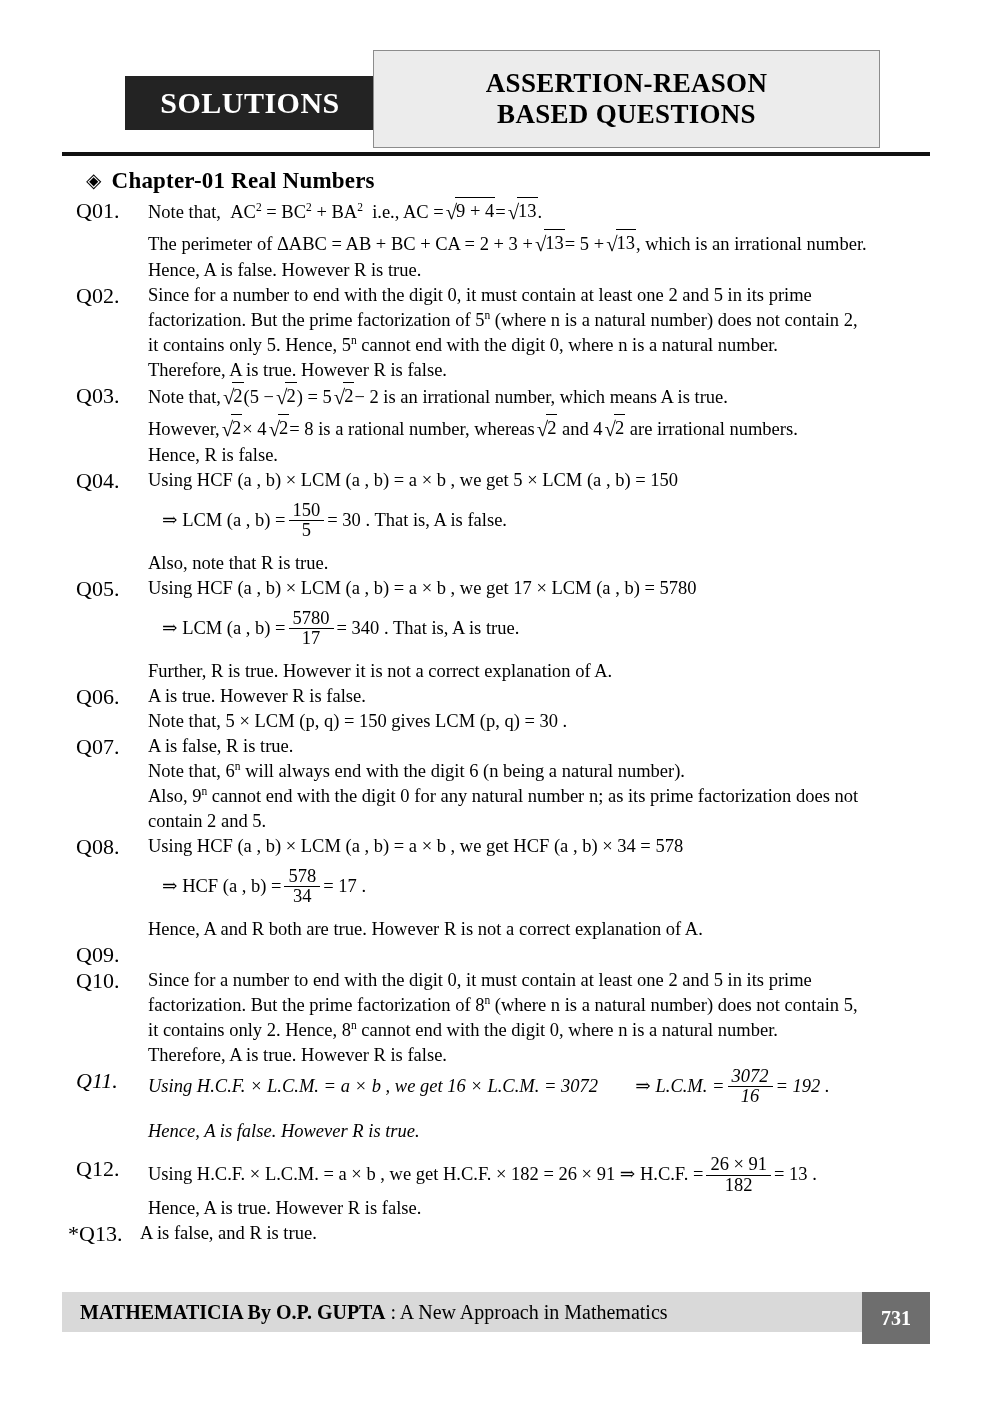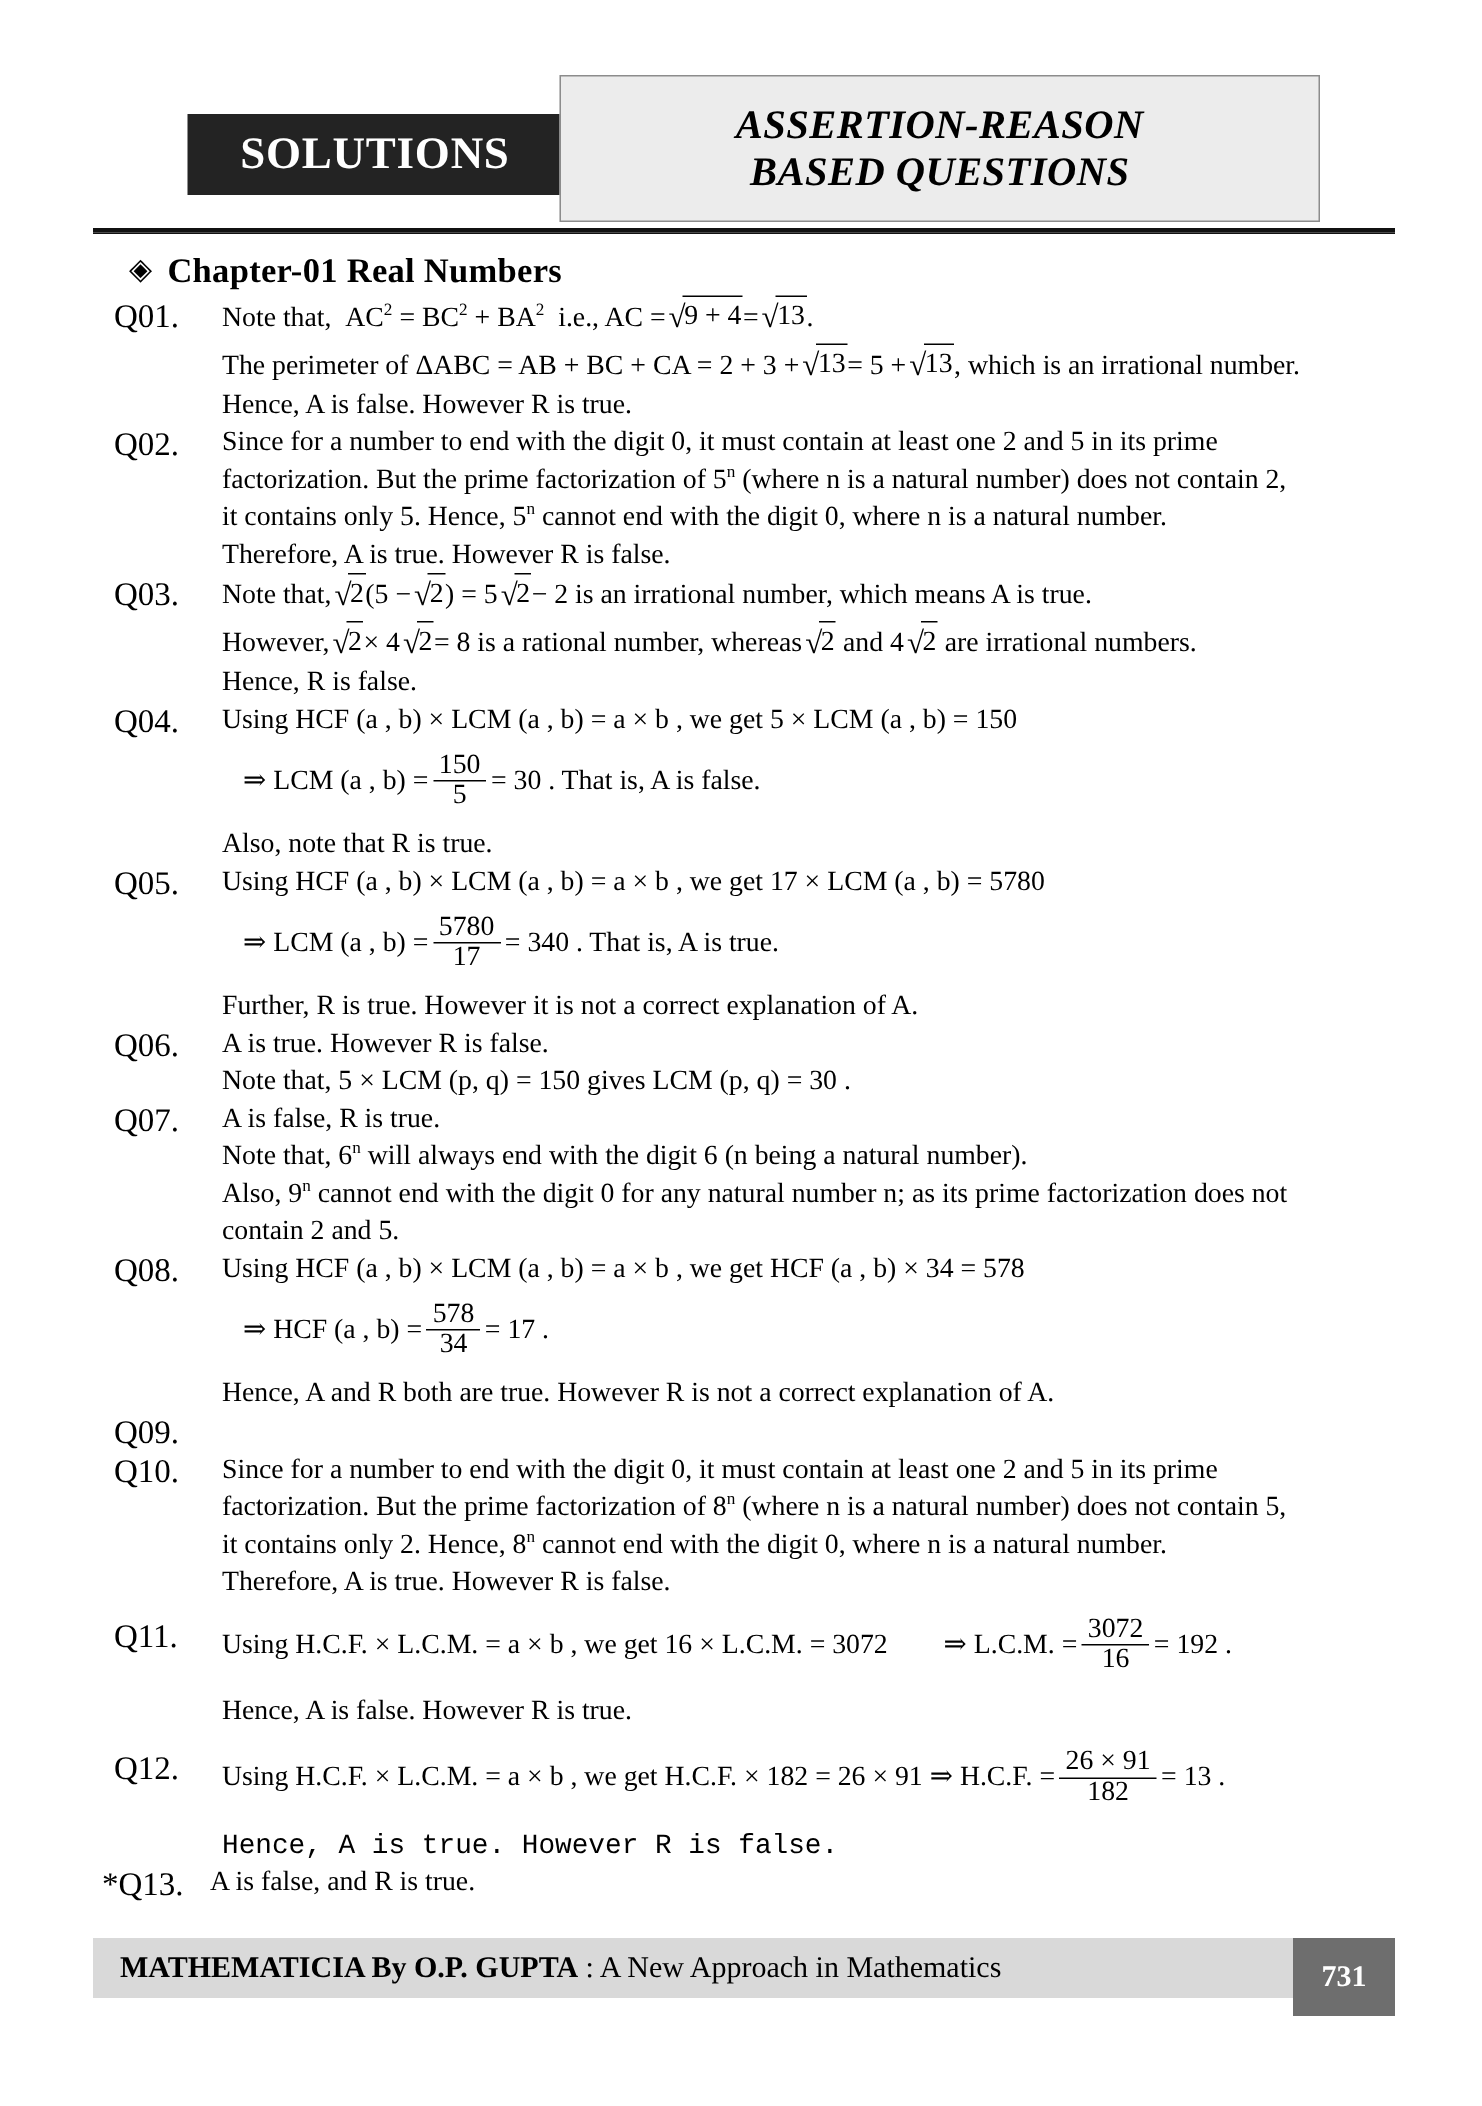--- a/index.html
+++ b/index.html
@@ -18,21 +18,20 @@
     font-weight:bold; font-size:30px; letter-spacing:.5px;
     font-family:"Liberation Serif","DejaVu Serif",serif;
   }
   .assertion-box{
     position:absolute; left:373px; top:50px; width:507px; height:98px;
     background:#ececec; border:1.5px solid #8c8c8c;
     display:flex; flex-direction:column; align-items:center; justify-content:center;
     font-weight:bold; font-size:27px; line-height:1.15; letter-spacing:.3px;
     font-family:"Liberation Serif","DejaVu Serif",serif;
     box-sizing:border-box;
-    font-style:italic;
   }
   .assertion-box span{ display:block; }
   .header-rule{
     position:absolute; left:62px; top:152px; width:868px; height:0;
     border-top:3px solid #111; border-bottom:1px solid #111;
   }
 
   
   .chapter-title{
     position:absolute; left:86px; top:168px;
@@ -245,40 +244,40 @@
       </div>
       <div class="ln">
         <span>it contains only 2. Hence,</span>
         <span class="m"><span>8</span><sup class="e">n</sup></span>
         <span>cannot end with the digit 0, where n is a natural number.</span>
       </div>
       <div class="ln">Therefore, A is true. However R is false.</div>
     </div>
   </div>
 
-  <div class="qrow" style="margin-top:10px;">
+  <div class="qrow" style="font-style:italic;">
     <div class="qlabel">Q11.</div>
     <div class="qbody">
       <div class="ln fracline">
         <span class="m">Using  H.C.F. × L.C.M. = a × b , we get  16 × L.C.M. = 3072</span>
         <span style="display:inline-block;width:28px;"></span>
         <span class="m">⇒ L.C.M. =</span><span class="frac"><span class="num">3072</span><span class="den">16</span></span><span>= 192 .</span>
       </div>
       <div class="ln" style="margin-top:12px;">Hence, A is false. However R is true.</div>
     </div>
   </div>
 
   <div class="qrow" style="margin-top:12px;">
     <div class="qlabel">Q12.</div>
     <div class="qbody">
       <div class="ln fracline">
         <span class="m">Using  H.C.F. × L.C.M. = a × b , we get  H.C.F. × 182 = 26 × 91</span>
         <span class="m">⇒ H.C.F. =</span><span class="frac"><span class="num">26 × 91</span><span class="den">182</span></span><span>= 13 .</span>
       </div>
-      <div class="ln" style="margin-top:12px;font-family:Liberation Mono, monospace;">Hence, A is true. However R is false.</div>
+      <div class="ln" style="">Hence, A is true. However R is false.</div>
     </div>
   </div>
 
   <div class="qrow">
     <div class="qlabel star">*Q13.</div>
     <div class="qbody">
       <div class="ln">A is false, and R is true.</div>
     </div>
   </div>
 

